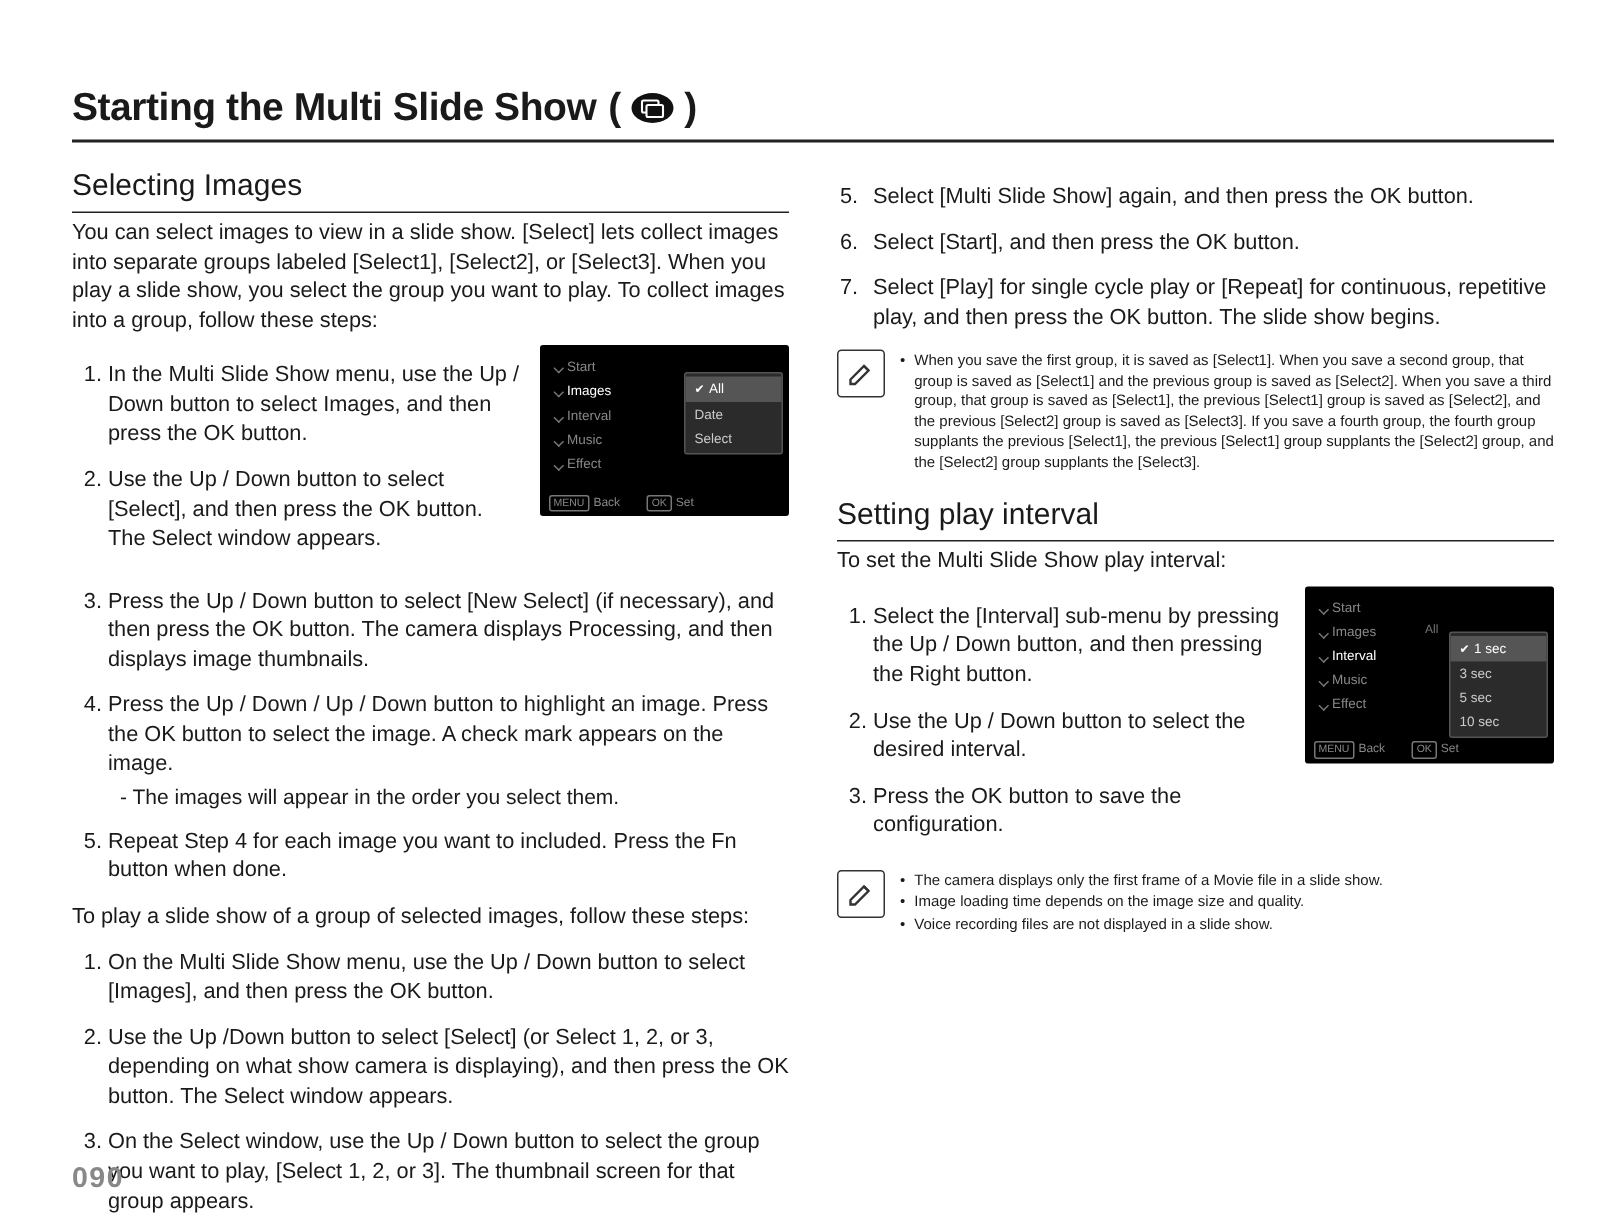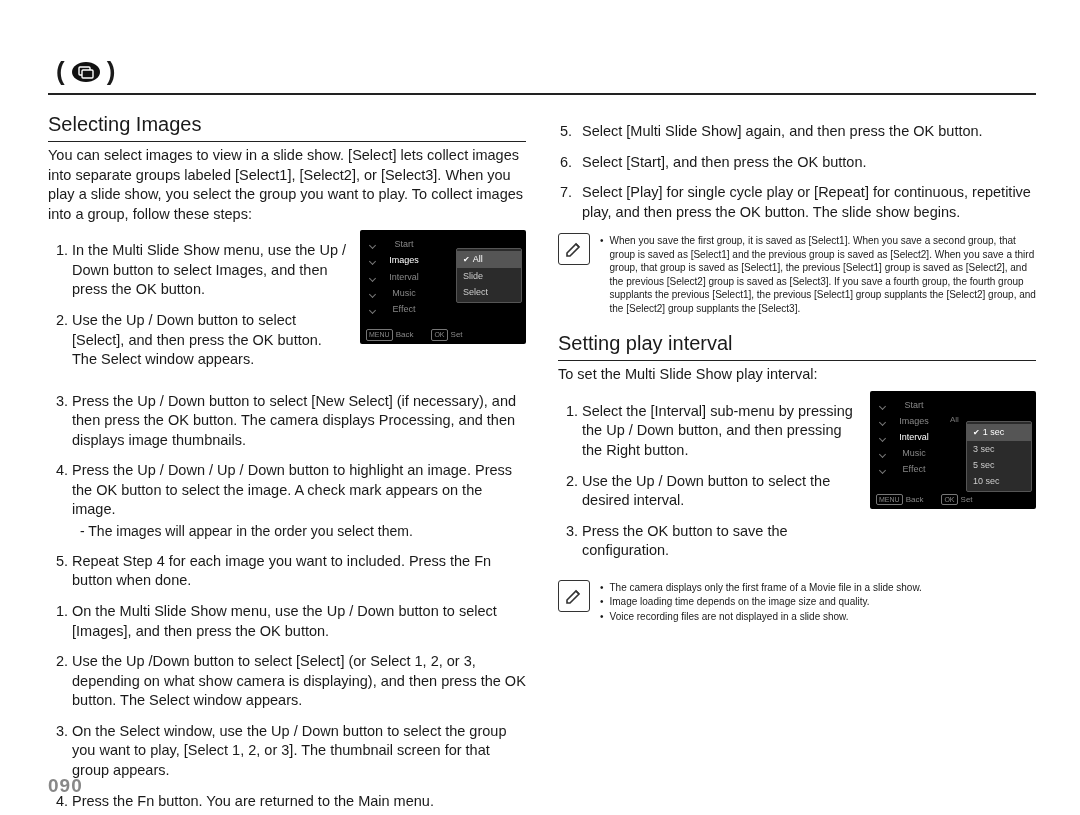--- a/index.html
+++ b/index.html
@@ -94,21 +94,20 @@
   .fig-menu {
     list-style: none;
     margin: 0 0 0 6px;
     padding: 0;
     width: 60px;
   }
   .fig-menu li {
     padding: 2px 0 2px 8px;
     position: relative;
     color: #888;
-    text-align: center;
   }
   .fig-menu li::before {
     content: '';
     position: absolute;
     left: 0; top: 7px;
     width: 4px; height: 4px;
     border-left: 1px solid #777;
     border-bottom: 1px solid #777;
     transform: rotate(-45deg);
   }
@@ -194,20 +193,21 @@
   }
   ol.cont5 { counter-reset: li 4; list-style: none; padding-left: 24px; }
   ol.cont5 li { counter-increment: li; position: relative; }
   ol.cont5 li::before { content: counter(li) ". "; position: absolute; left: -22px; }
 </style>
 </head>
 <body>
 
 <div class="page">
   <div class="title-row">
+    <h1>Starting the Multi Slide Show</h1>
     <span class="paren">
       <span>(</span>
       <span class="title-icon">
         <svg width="30" height="22" viewBox="0 0 30 22">
           <ellipse cx="15" cy="11" rx="14" ry="10" fill="#111"></ellipse>
           <rect x="8" y="6" width="11" height="8" rx="1" fill="none" stroke="#fff" stroke-width="1.4"></rect>
           <rect x="11" y="9" width="11" height="8" rx="1" fill="#111" stroke="#fff" stroke-width="1.4"></rect>
         </svg>
       </span>
       <span>)</span>
@@ -230,39 +230,40 @@
         <div class="fig fig1">
           <ul class="fig-menu">
             <li>Start</li>
             <li class="sel">Images</li>
             <li>Interval</li>
             <li>Music</li>
             <li>Effect</li>
           </ul>
           <div class="fig-sub">
             <div class="hl">All</div>
-            <div>Slide</div>
+            <div>Date</div>
             <div>Select</div>
           </div>
           <div class="fig-foot">
             <span><span class="btn">MENU</span><span>Back</span></span>
             <span><span class="btn">OK</span><span>Set</span></span>
           </div>
         </div>
       </div>
 
       <ol start="3">
         <li>Press the Up / Down button to select [New Select] (if necessary), and then press the OK button. The camera displays Processing, and then displays image thumbnails.</li>
         <li>
           <span>Press the Up / Down / Up / Down button to highlight an image. Press the OK button to select the image. A check mark appears on the image.</span>
           <div class="sub">- The images will appear in the order you select them.</div>
         </li>
         <li>Repeat Step 4 for each image you want to included. Press the Fn button when done.</li>
       </ol>
 
+      <div class="para">To play a slide show of a group of selected images, follow these steps:</div>
       <ol>
         <li>On the Multi Slide Show menu, use the Up / Down button to select [Images], and then press the OK button.</li>
         <li>Use the Up /Down button to select [Select] (or Select 1, 2, or 3, depending on what show camera is displaying), and then press the OK button. The Select window appears.</li>
         <li>On the Select window, use the Up / Down button to select the group you want to play, [Select 1, 2, or 3]. The thumbnail screen for that group appears.</li>
         <li>Press the Fn button. You are returned to the Main menu.</li>
       </ol>
     </div>
 
     <div class="col">
       <ol class="cont5">

